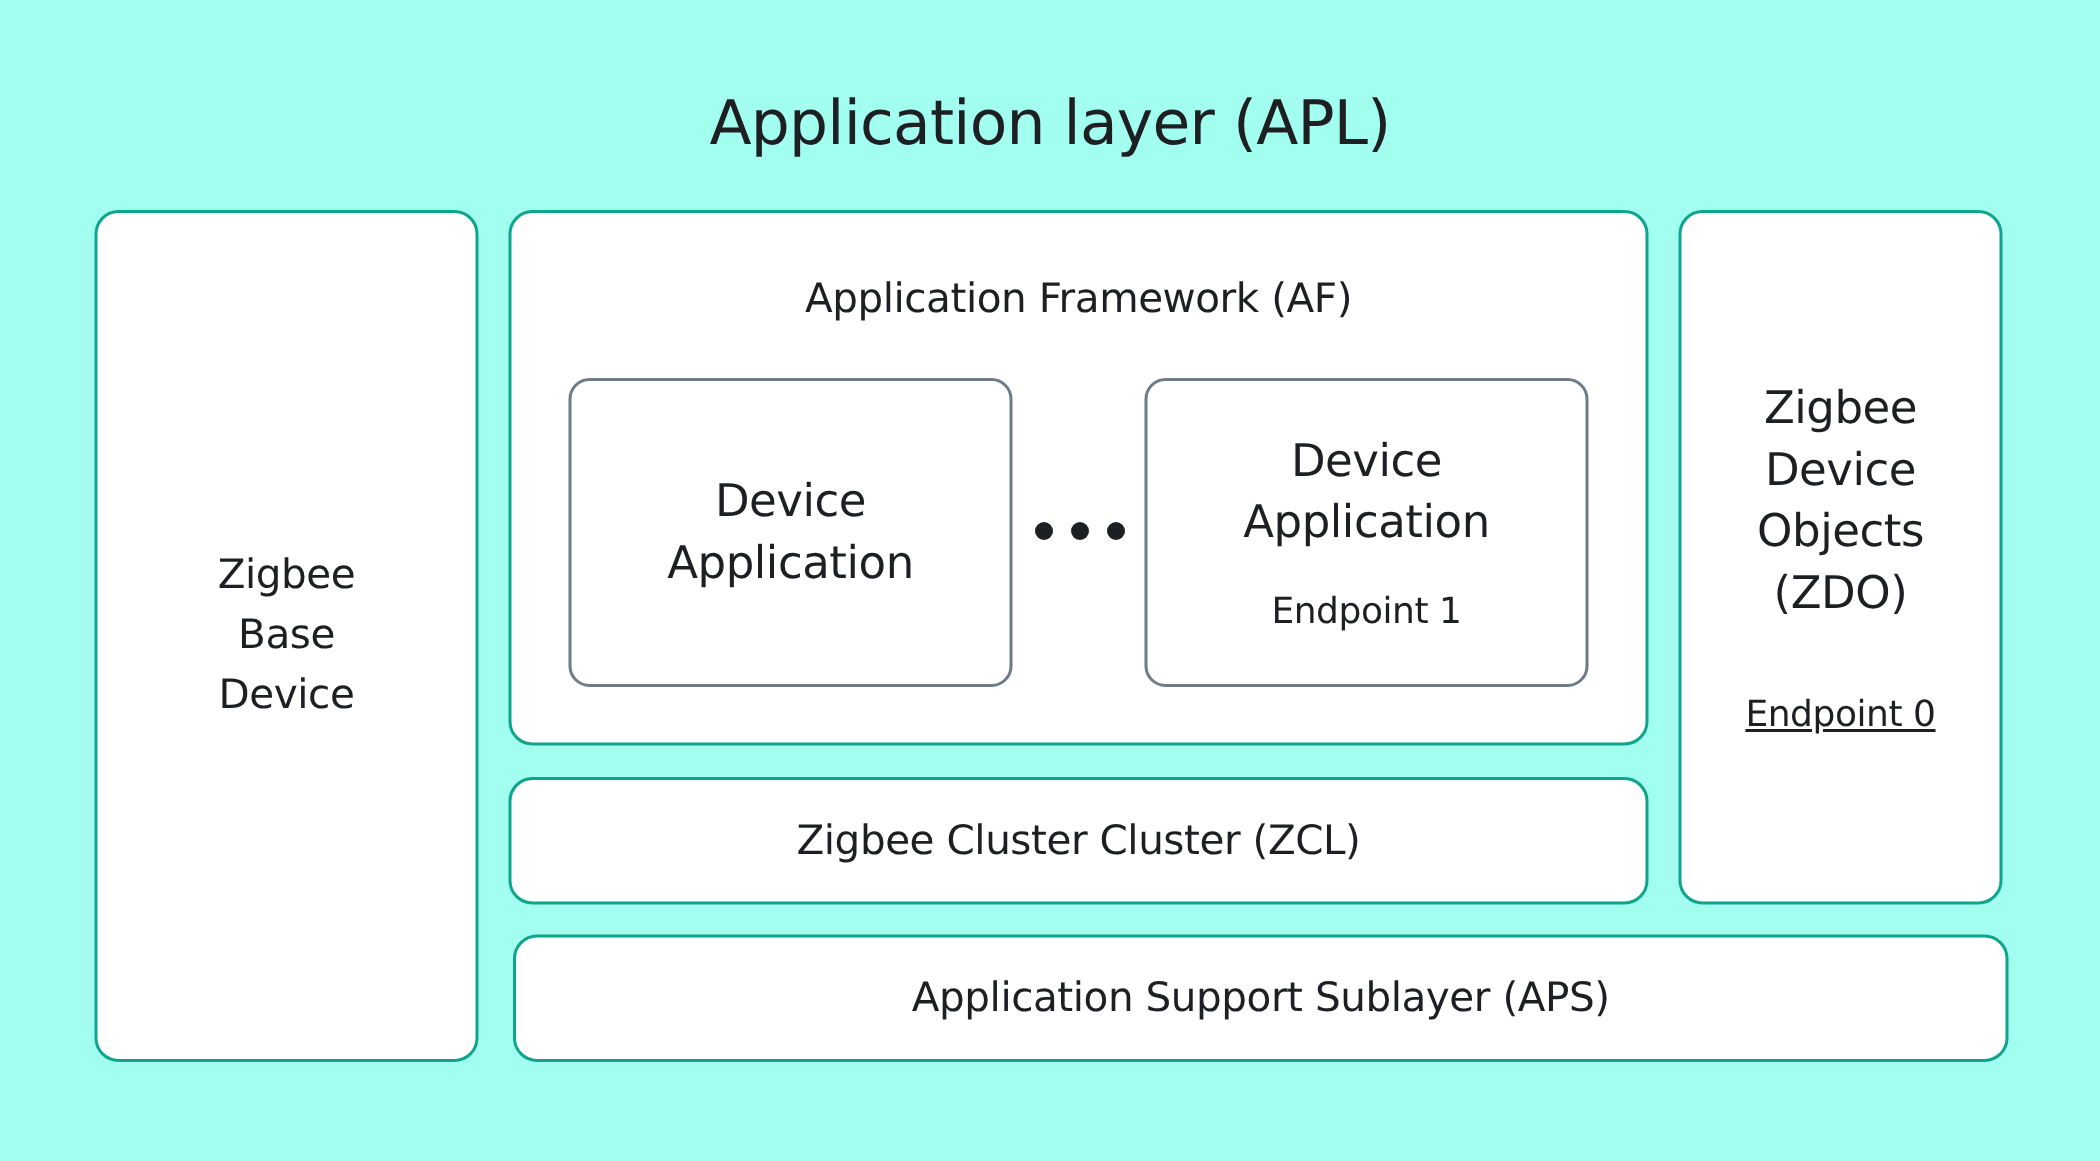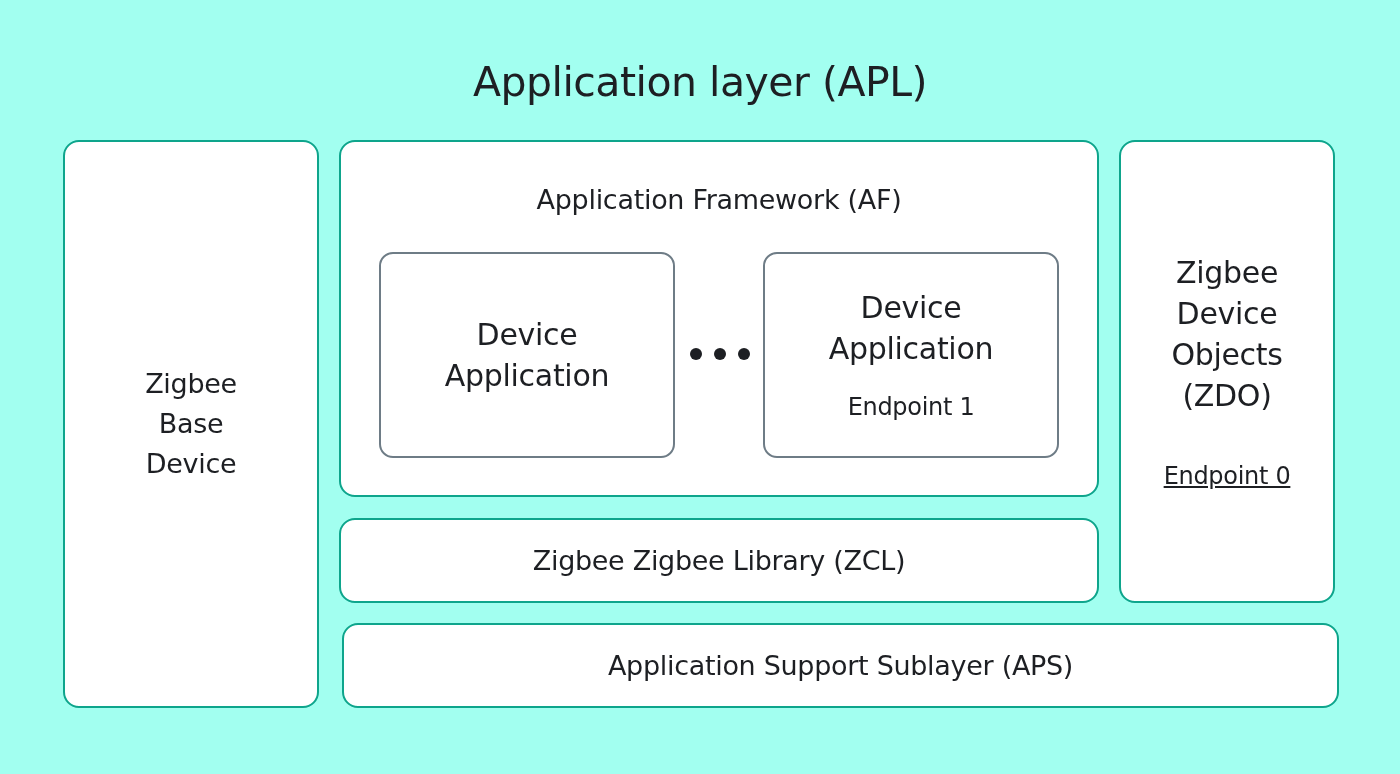--- a/index.html
+++ b/index.html
@@ -87,18 +87,18 @@
 
 <div class="box" id="zdo">
   <div class="label-lg">Zigbee</div>
   <div class="label-lg">Device</div>
   <div class="label-lg">Objects</div>
   <div class="label-lg">(ZDO)</div>
   <div class="label-sm zdo-ep">Endpoint 0</div>
 </div>
 
 <div class="box" id="zcl">
-  <div class="label-md">Zigbee Zigbee Library (ZCL)</div>
+  <div class="label-md">Zigbee Cluster Cluster (ZCL)</div>
 </div>
 
 <div class="box" id="aps">
   <div class="label-md">Application Support Sublayer (APS)</div>
 </div>
 
 </body></html>

